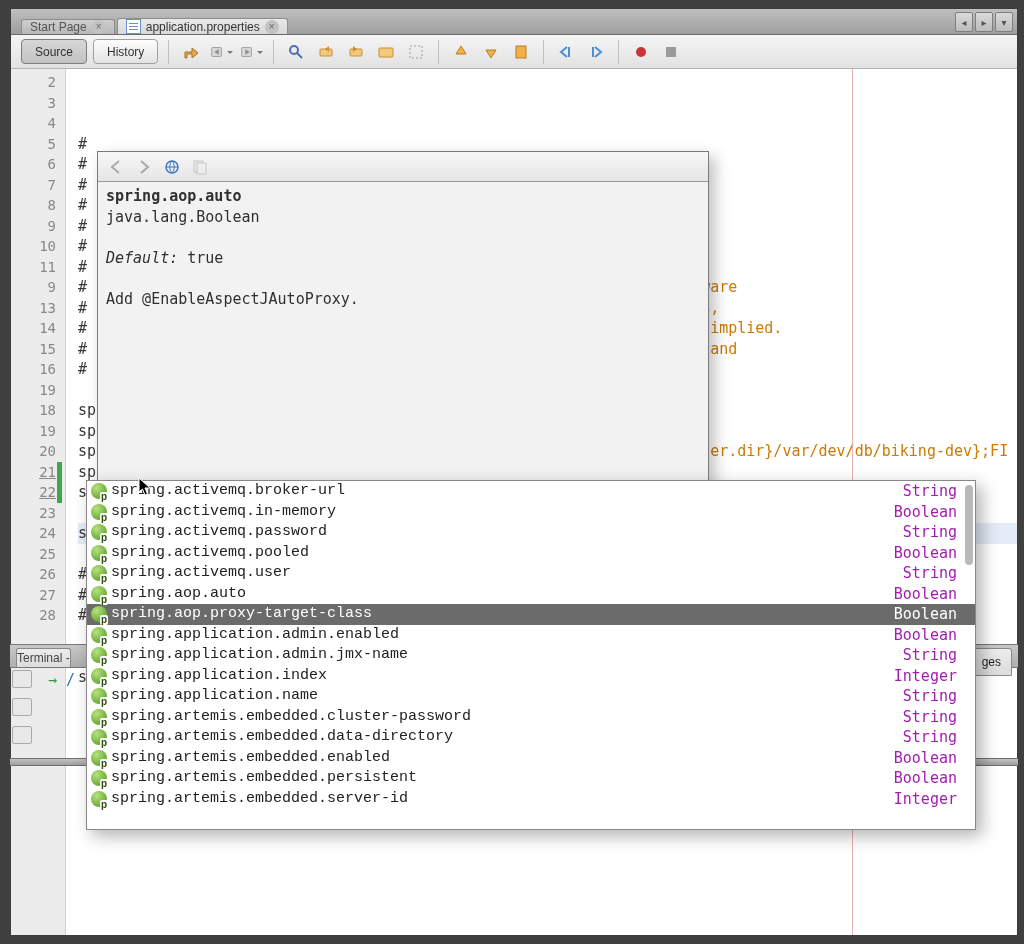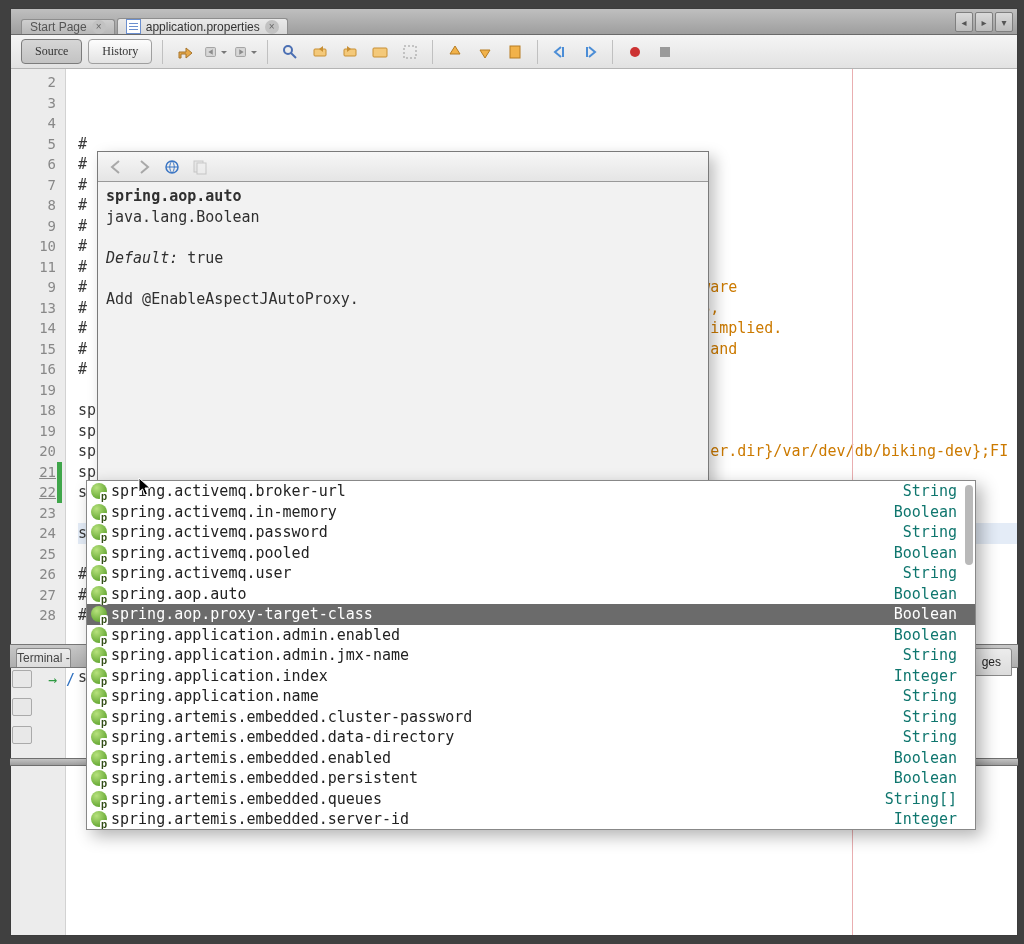--- a/index.html
+++ b/index.html
@@ -52,21 +52,21 @@
   .tsr-btn {
     width:18px; height:20px; background:linear-gradient(#dadada,#bcbcbc);
     border:1px solid #7f7f7f; border-radius:2px;
     display:flex; align-items:center; justify-content:center; color:#555;
     font-size:10px;
   }
   
   .subbar {
     height:34px; background:linear-gradient(#f5f5f5,#e2e2e2);
     border-bottom:1px solid #b4b4b4;
-    display:flex; align-items:center; gap:6px; padding:0 10px;font-family:Liberation Serif, serif;
+    display:flex; align-items:center; gap:6px; padding:0 10px;
   }
   .pill {
     height:25px; padding:0 13px; display:flex; align-items:center;
     background:linear-gradient(#fdfdfd,#e3e3e3);
     border:1px solid #9f9f9f; border-radius:4px;
     font-size:12px; color:#333;
   }
   .pill.active { background:linear-gradient(#d6d6d6,#c3c3c3); border-color:#7c7c7c; }
   .tool {
     width:24px; height:24px; display:flex; align-items:center; justify-content:center;
@@ -130,22 +130,22 @@
     z-index:30; overflow:hidden;
   }
   .ac-scroll {
     position:absolute; right:2px; top:4px; width:8px; height:80px;
     background:#b9b9b9; border-radius:4px;
   }
   .ac-row {
     height:20.5px; display:flex; align-items:center; padding:0 18px 0 4px;
     gap:4px;
   }
-  .ac-row .keytxt { flex:1; }
-  .ac-row .typetxt { color:#0f766e; }
+  .ac-row .keytxt { flex:1;font-family:Liberation Mono, monospace; }
+  .ac-row .typetxt { color:#a21caf; }
   .ac-row.sel { background:#6b6b6b; color:#fff; }
   .ac-row.sel .typetxt { color:#fff; }
   .ac-ic {
     width:16px; height:16px; border-radius:8px;
     background: radial-gradient(circle at 35% 30%, #b7e27d, #6aab38 70%);
     position:relative; flex:none;
   }
   .ac-ic::after {
     content:"p"; position:absolute; right:-1px; bottom:-3px;
     font: bold 10px/1 Arial; color:#314d15;
@@ -452,25 +452,20 @@
       <span class="keytxt">spring.artemis.embedded.enabled</span>
       <span class="typetxt">Boolean</span>
     </div>
     <div class="ac-row">
       <span class="ac-ic"></span>
       <span class="keytxt">spring.artemis.embedded.persistent</span>
       <span class="typetxt">Boolean</span>
     </div>
     <div class="ac-row">
       <span class="ac-ic"></span>
-      <span class="keytxt">spring.artemis.embedded.queues</span>
-      <span class="typetxt">String[]</span>
-    </div>
-    <div class="ac-row">
-      <span class="ac-ic"></span>
       <span class="keytxt">spring.artemis.embedded.server-id</span>
       <span class="typetxt">Integer</span>
     </div>
   </div>
 
 <div class="bottom-tabs">
   <div class="bt-tab">
     <span>Terminal -</span>
   </div>
   <div class="bt-right">

